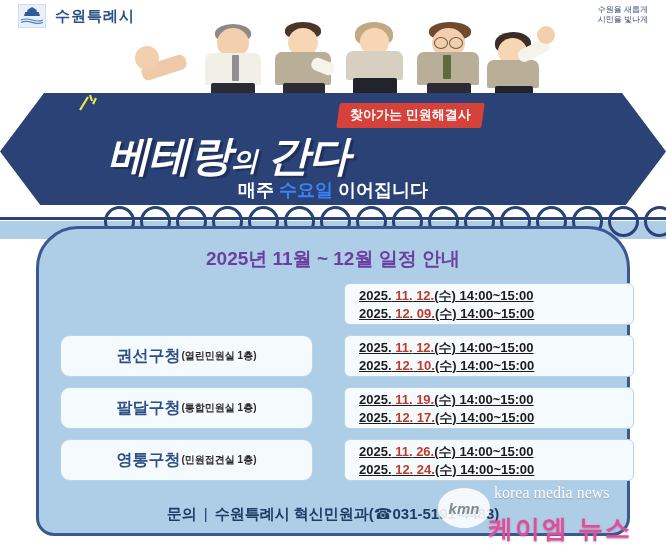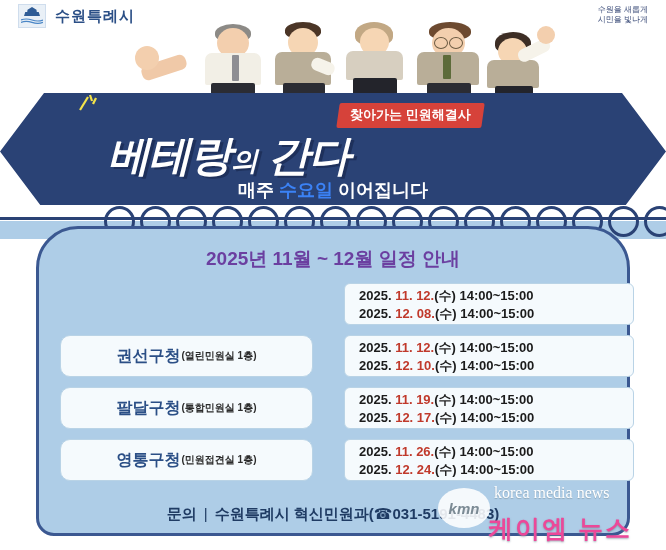--- a/index.html
+++ b/index.html
@@ -156,20 +156,21 @@
   }
   .dates{
     position:absolute;left:284px;top:0;width:290px;height:42px;
     background:#f5fafd;border:1px solid #b9d3e6;border-radius:6px;
     box-sizing:border-box;padding:3px 0 0 14px;
   }
   .dateline{
     font-size:13px;font-weight:bold;color:#1b1b1b;
     line-height:18px;white-space:nowrap;
     font-family:"Liberation Sans","DejaVu Sans",sans-serif;
+    text-decoration:underline;
   }
   .dateline .md{color:#c0392b;}
 
   
   .footer{
     position:absolute;left:0;top:505px;width:666px;text-align:center;
     font-size:15px;font-weight:bold;color:#1f3b63;white-space:nowrap;
   }
   .footer .sep{margin:0 7px;font-weight:normal;}
 
@@ -306,21 +307,21 @@
       <div class="ring" style="left: 644px;"></div>
     </div>
 
   <div class="card"></div>
   <div class="card-title">2025년 11월 ~ 12월 일정 안내</div>
 
   <div class="rows" id="rows">
       <div class="row">
         <div class="dates">
           <div class="dateline"><span>2025.</span><span class="md"> 11.</span><span class="md"> 12.</span><span>(수)</span><span> 14:00~15:00</span></div>
-          <div class="dateline"><span>2025.</span><span class="md"> 12.</span><span class="md"> 08.</span><span>(수)</span><span> 14:00~15:00</span></div>
+          <div class="dateline"><span>2025.</span><span class="md"> 12.</span><span class="md"> 09.</span><span>(수)</span><span> 14:00~15:00</span></div>
         </div>
       </div>
       <div class="row">
         <div class="pill">
           <span class="office">권선구청</span>
           <span class="dept">(열린민원실 1층)</span>
         </div>
         <div class="dates">
           <div class="dateline"><span>2025.</span><span class="md"> 11.</span><span class="md"> 12.</span><span>(수)</span><span> 14:00~15:00</span></div>
           <div class="dateline"><span>2025.</span><span class="md"> 12.</span><span class="md"> 10.</span><span>(수)</span><span> 14:00~15:00</span></div>

